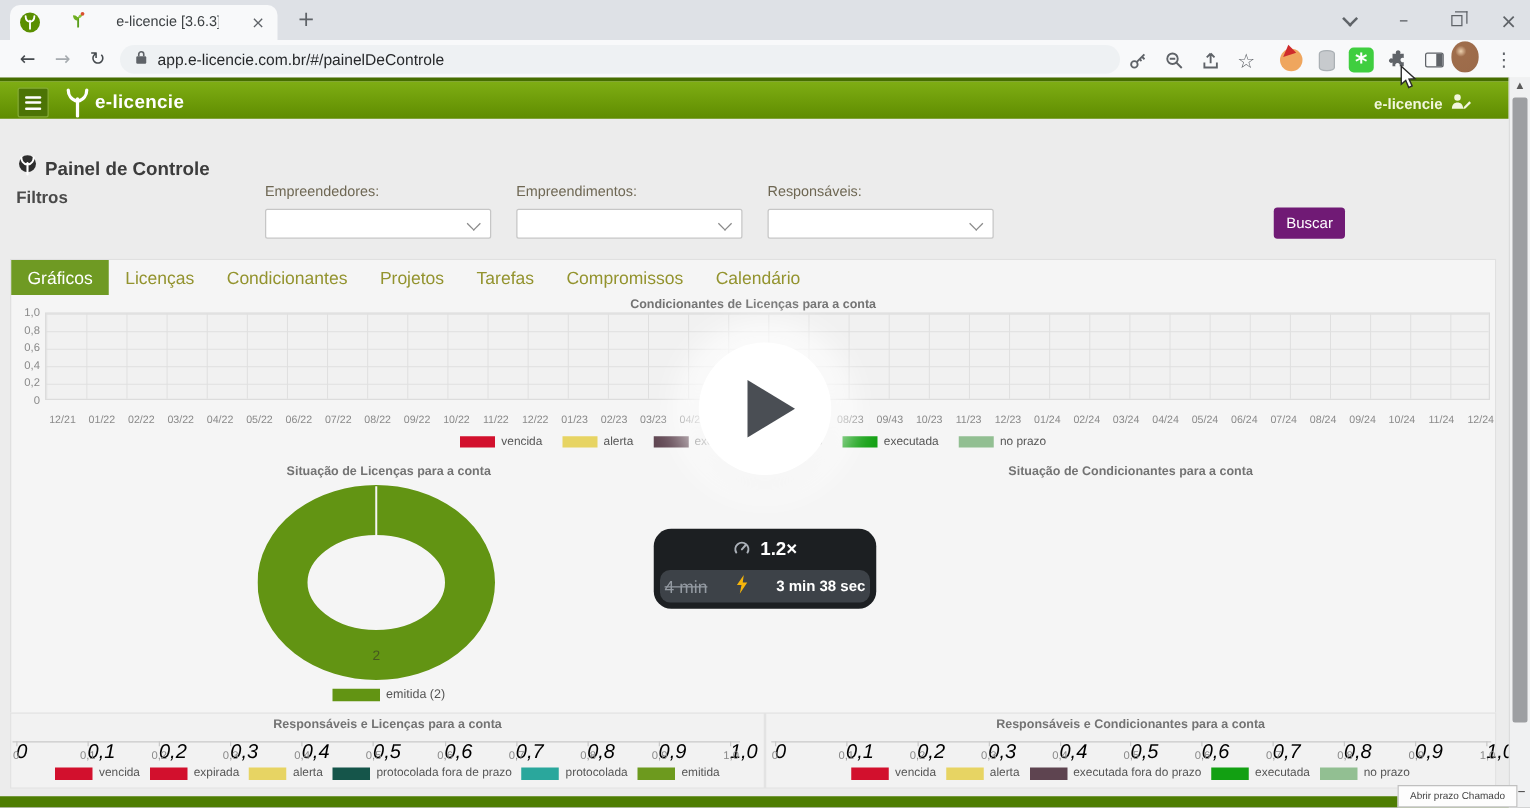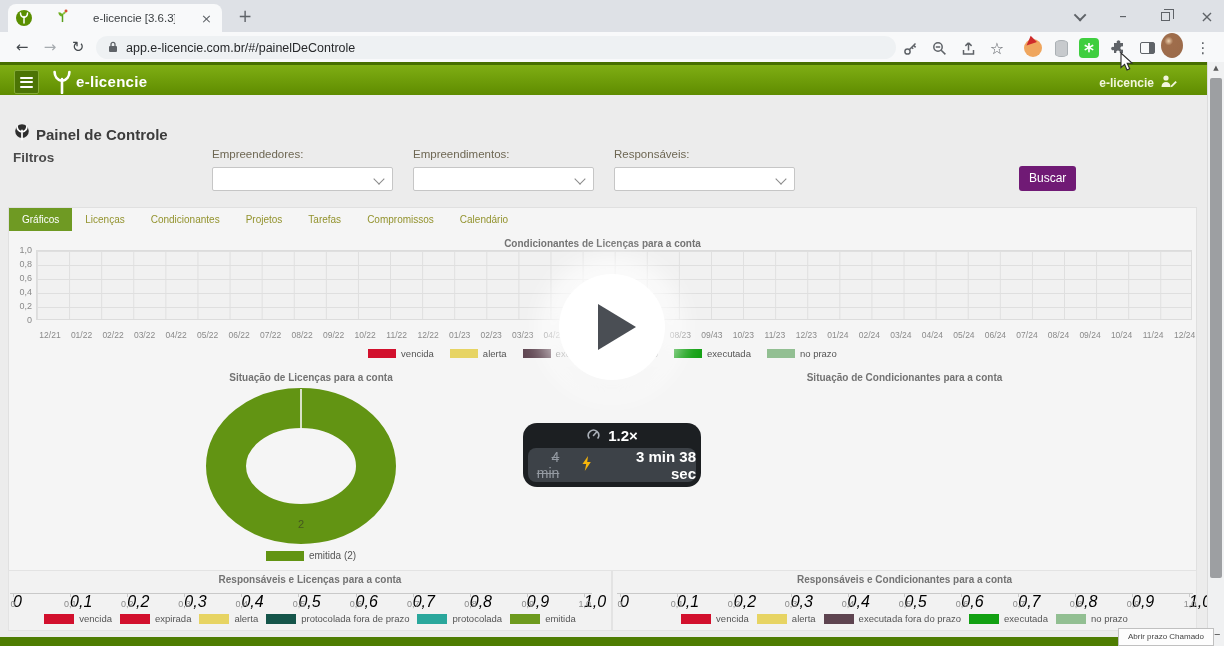--- a/index.html
+++ b/index.html
@@ -71,21 +71,21 @@
             position:relative; }
   .select::after { content:""; position:absolute; right:9px; top:7px; width:7px; height:7px;
             border-left:1.6px solid #8a8a8a; border-bottom:1.6px solid #8a8a8a; transform:rotate(-45deg); }
   .buscar-btn { position:absolute; left:1019px; top:166px; height:25px; padding:0 10px; background:#701a75;
             color:#fff; font-size:12px; border:none; border-radius:3px; line-height:25px; }
 
   
   .panel { position:absolute; left:8px; top:207px; width:1189px; height:423px; background:#f5f5f5;
             border:1px solid #e0e0e0; }
   .apptabs { position:absolute; left:9px; top:208px; display:flex; }
-  .apptab { padding:6px 13px; font-size:10px; color:#93932e; }
+  .apptab { padding:6px 13px; font-size:14px; color:#93932e; }
   .apptab.active { background:#6f9a23; color:#fff; }
 
   
   .chart-title { position:absolute; text-align:center; font-size:10px; font-weight:bold; color:#737373; }
   .ylabels { position:absolute; left:6px; top:245px; width:26px; height:80px; display:flex;
             flex-direction:column; justify-content:space-between; align-items:flex-end; }
   .ylabels span { font-size:9px; color:#8a8a8a; line-height:10px; }
   .plot { position:absolute; left:36px; top:250px; width:1156px; height:70px; background:#f1f1f1;
             border:1px solid #dcdcdc;
             background-image:linear-gradient(to right, #dfdfdf 1px, transparent 1px),
@@ -114,21 +114,21 @@
             display:flex; align-items:center; justify-content:center; }
   .play-tri { width:0; height:0; border-left:38px solid #4a4e54; border-top:23px solid transparent;
             border-bottom:23px solid transparent; margin-left:10px; }
   .speed-pill { position:absolute; left:523px; top:423px; width:178px; height:64px; border-radius:14px;
             background:rgba(21,24,27,.97); color:#fff; display:flex; flex-direction:column; }
   .pill-top { height:33px; display:flex; align-items:center; justify-content:center; gap:7px;
             font-size:15px; font-weight:bold; }
   .pill-bottom { margin:0 5px 5px; flex:1; background:#3d4248; border-radius:8px; display:flex;
             align-items:center; justify-content:center; gap:22px; font-size:14px;text-align:right; }
   .dur-old { color:#949aa2; text-decoration:line-through; }
-  .dur-new { color:#fff; font-weight:bold; font-size:15px; }
+  .dur-new { color:#fff; font-weight:bold; font-size:12px; }
 
   
   .scrollbar { position:absolute; left:1207px; top:62px; width:17px; height:584px; background:#f0f1f2;
             border-left:1px solid #dcdcdc; }
   .scroll-up { position:absolute; left:0; top:2px; width:16px; text-align:center; font-size:7px; color:#5a5a5a; }
   .scroll-thumb { position:absolute; left:2px; top:16px; width:12px; height:500px; background:#9d9fa2; border-radius:2px; }
   .bottombar { position:absolute; left:0; top:637px; width:1207px; height:9px; background:#4e7d02; }
   .chamado-tab { position:absolute; left:1118px; top:628px; width:96px; height:18px; background:#fdfdfd;
             border:1px solid #c0c0c0; font-size:8px; color:#444; text-align:center; line-height:16px;
             white-space:nowrap; overflow:hidden; }

